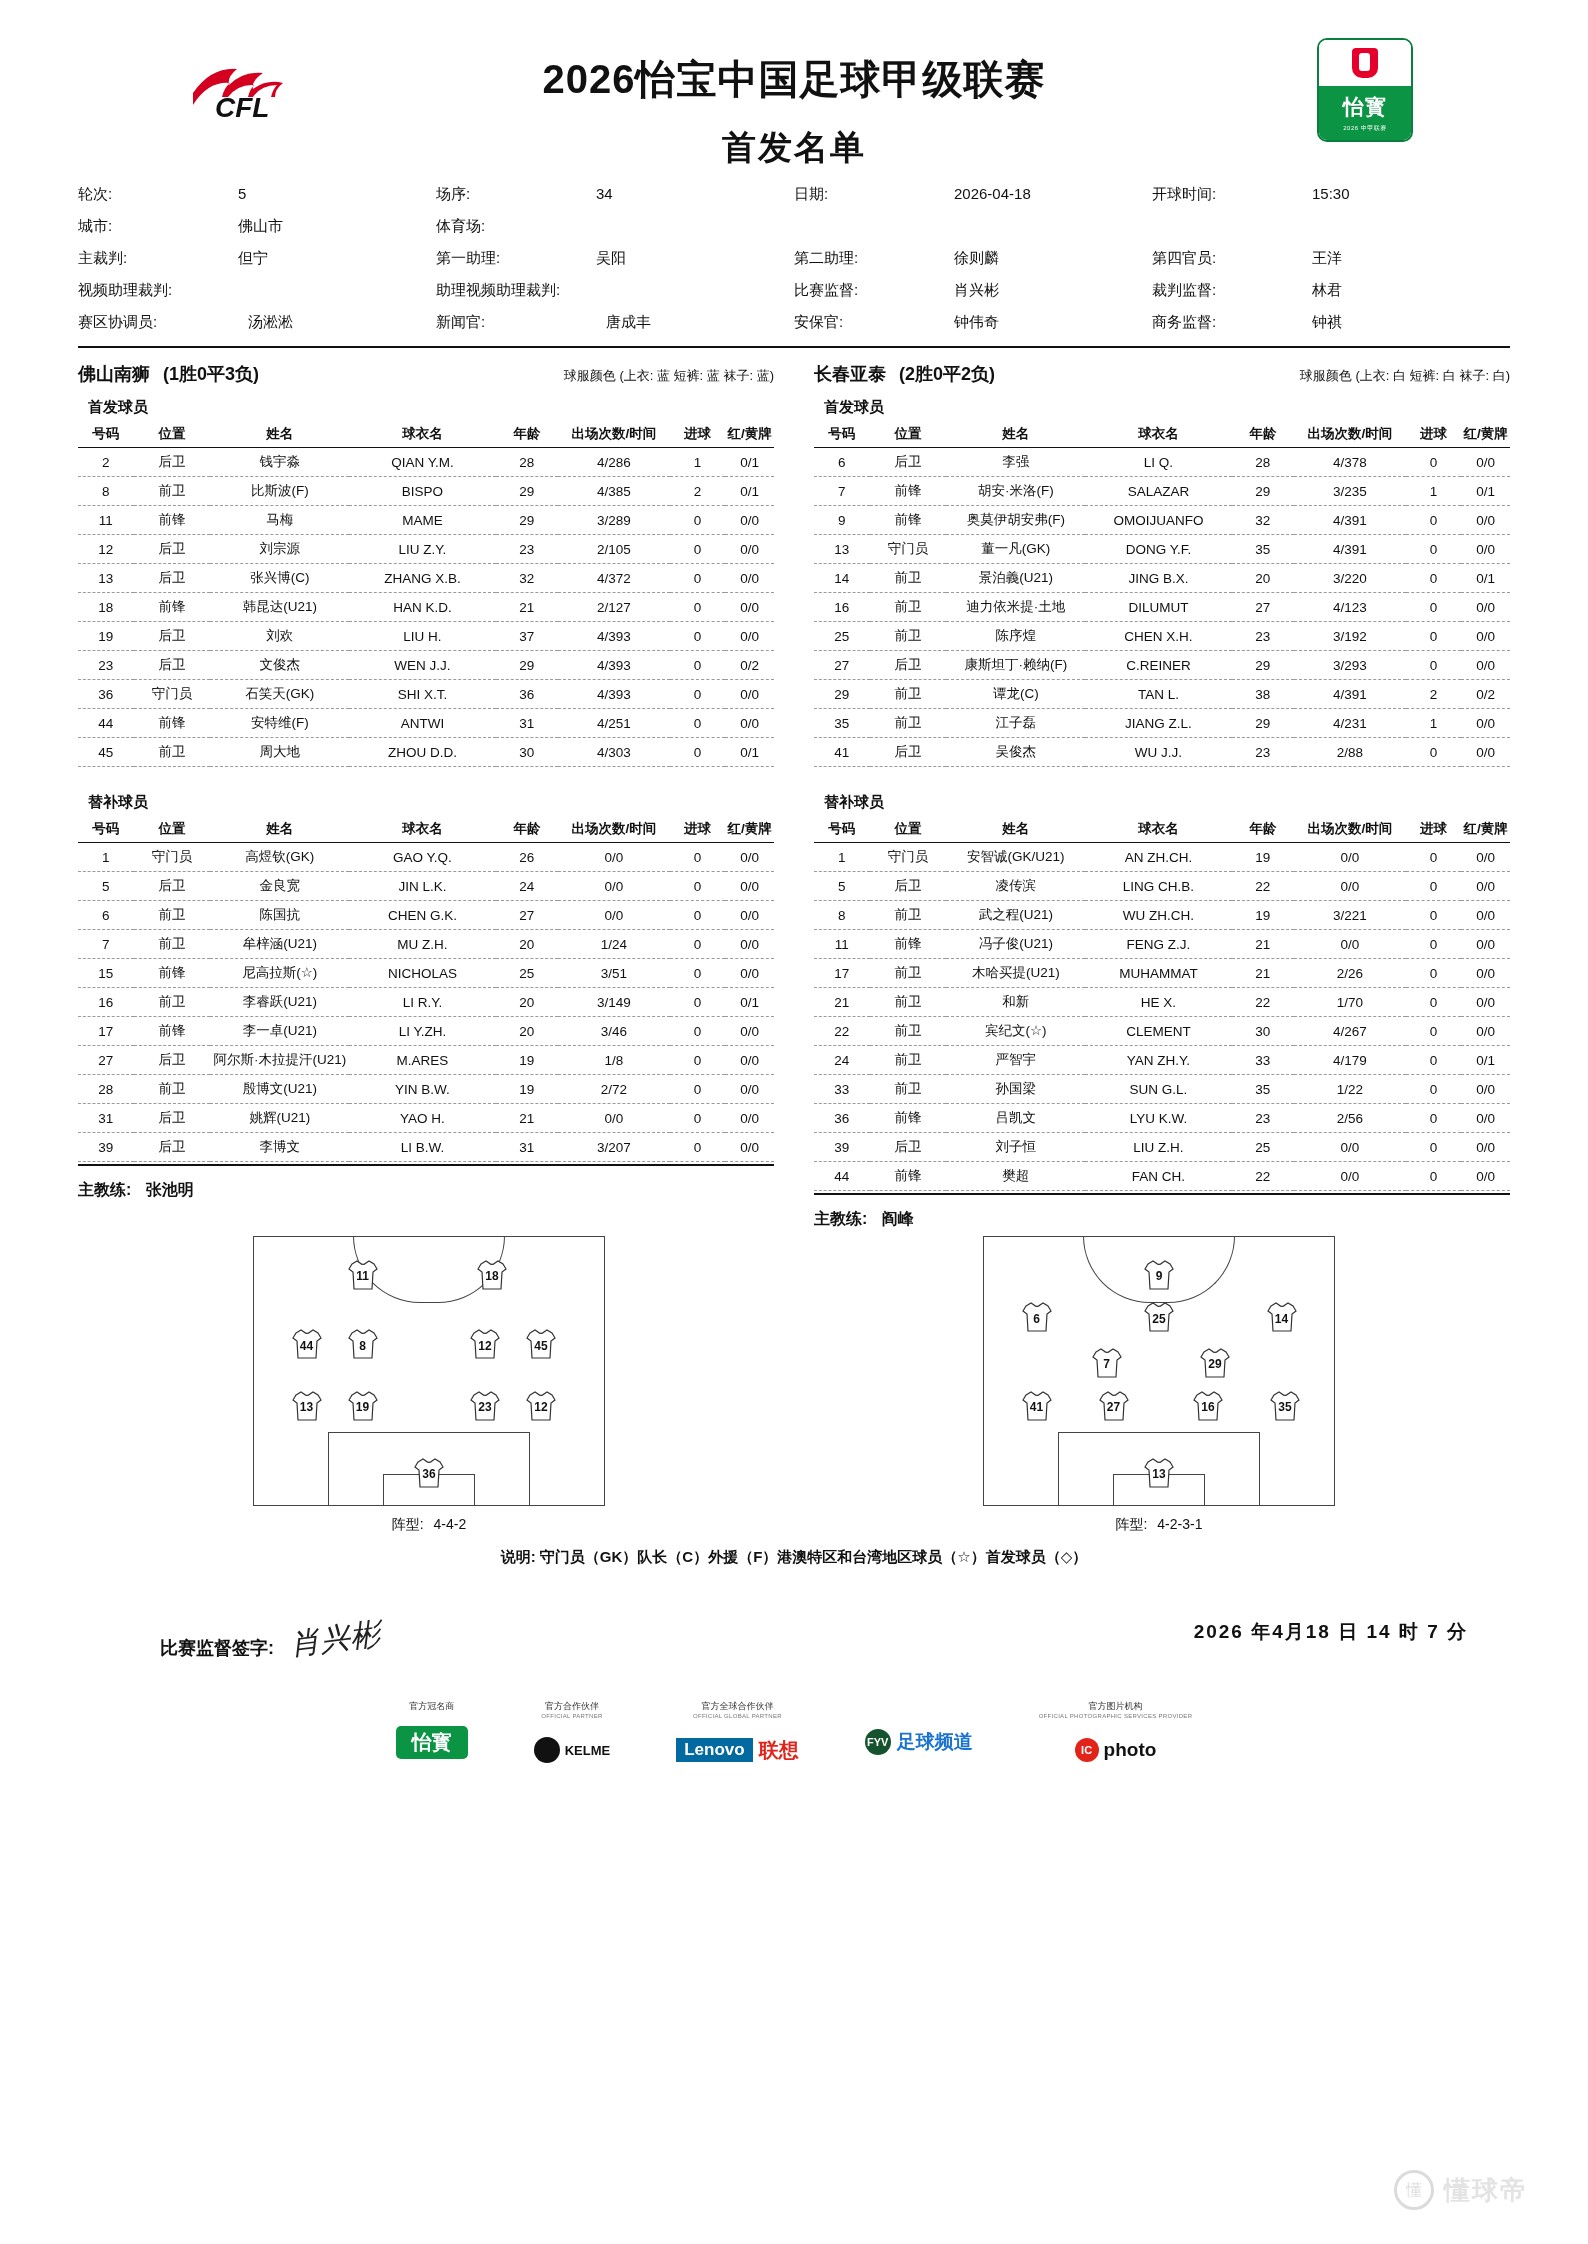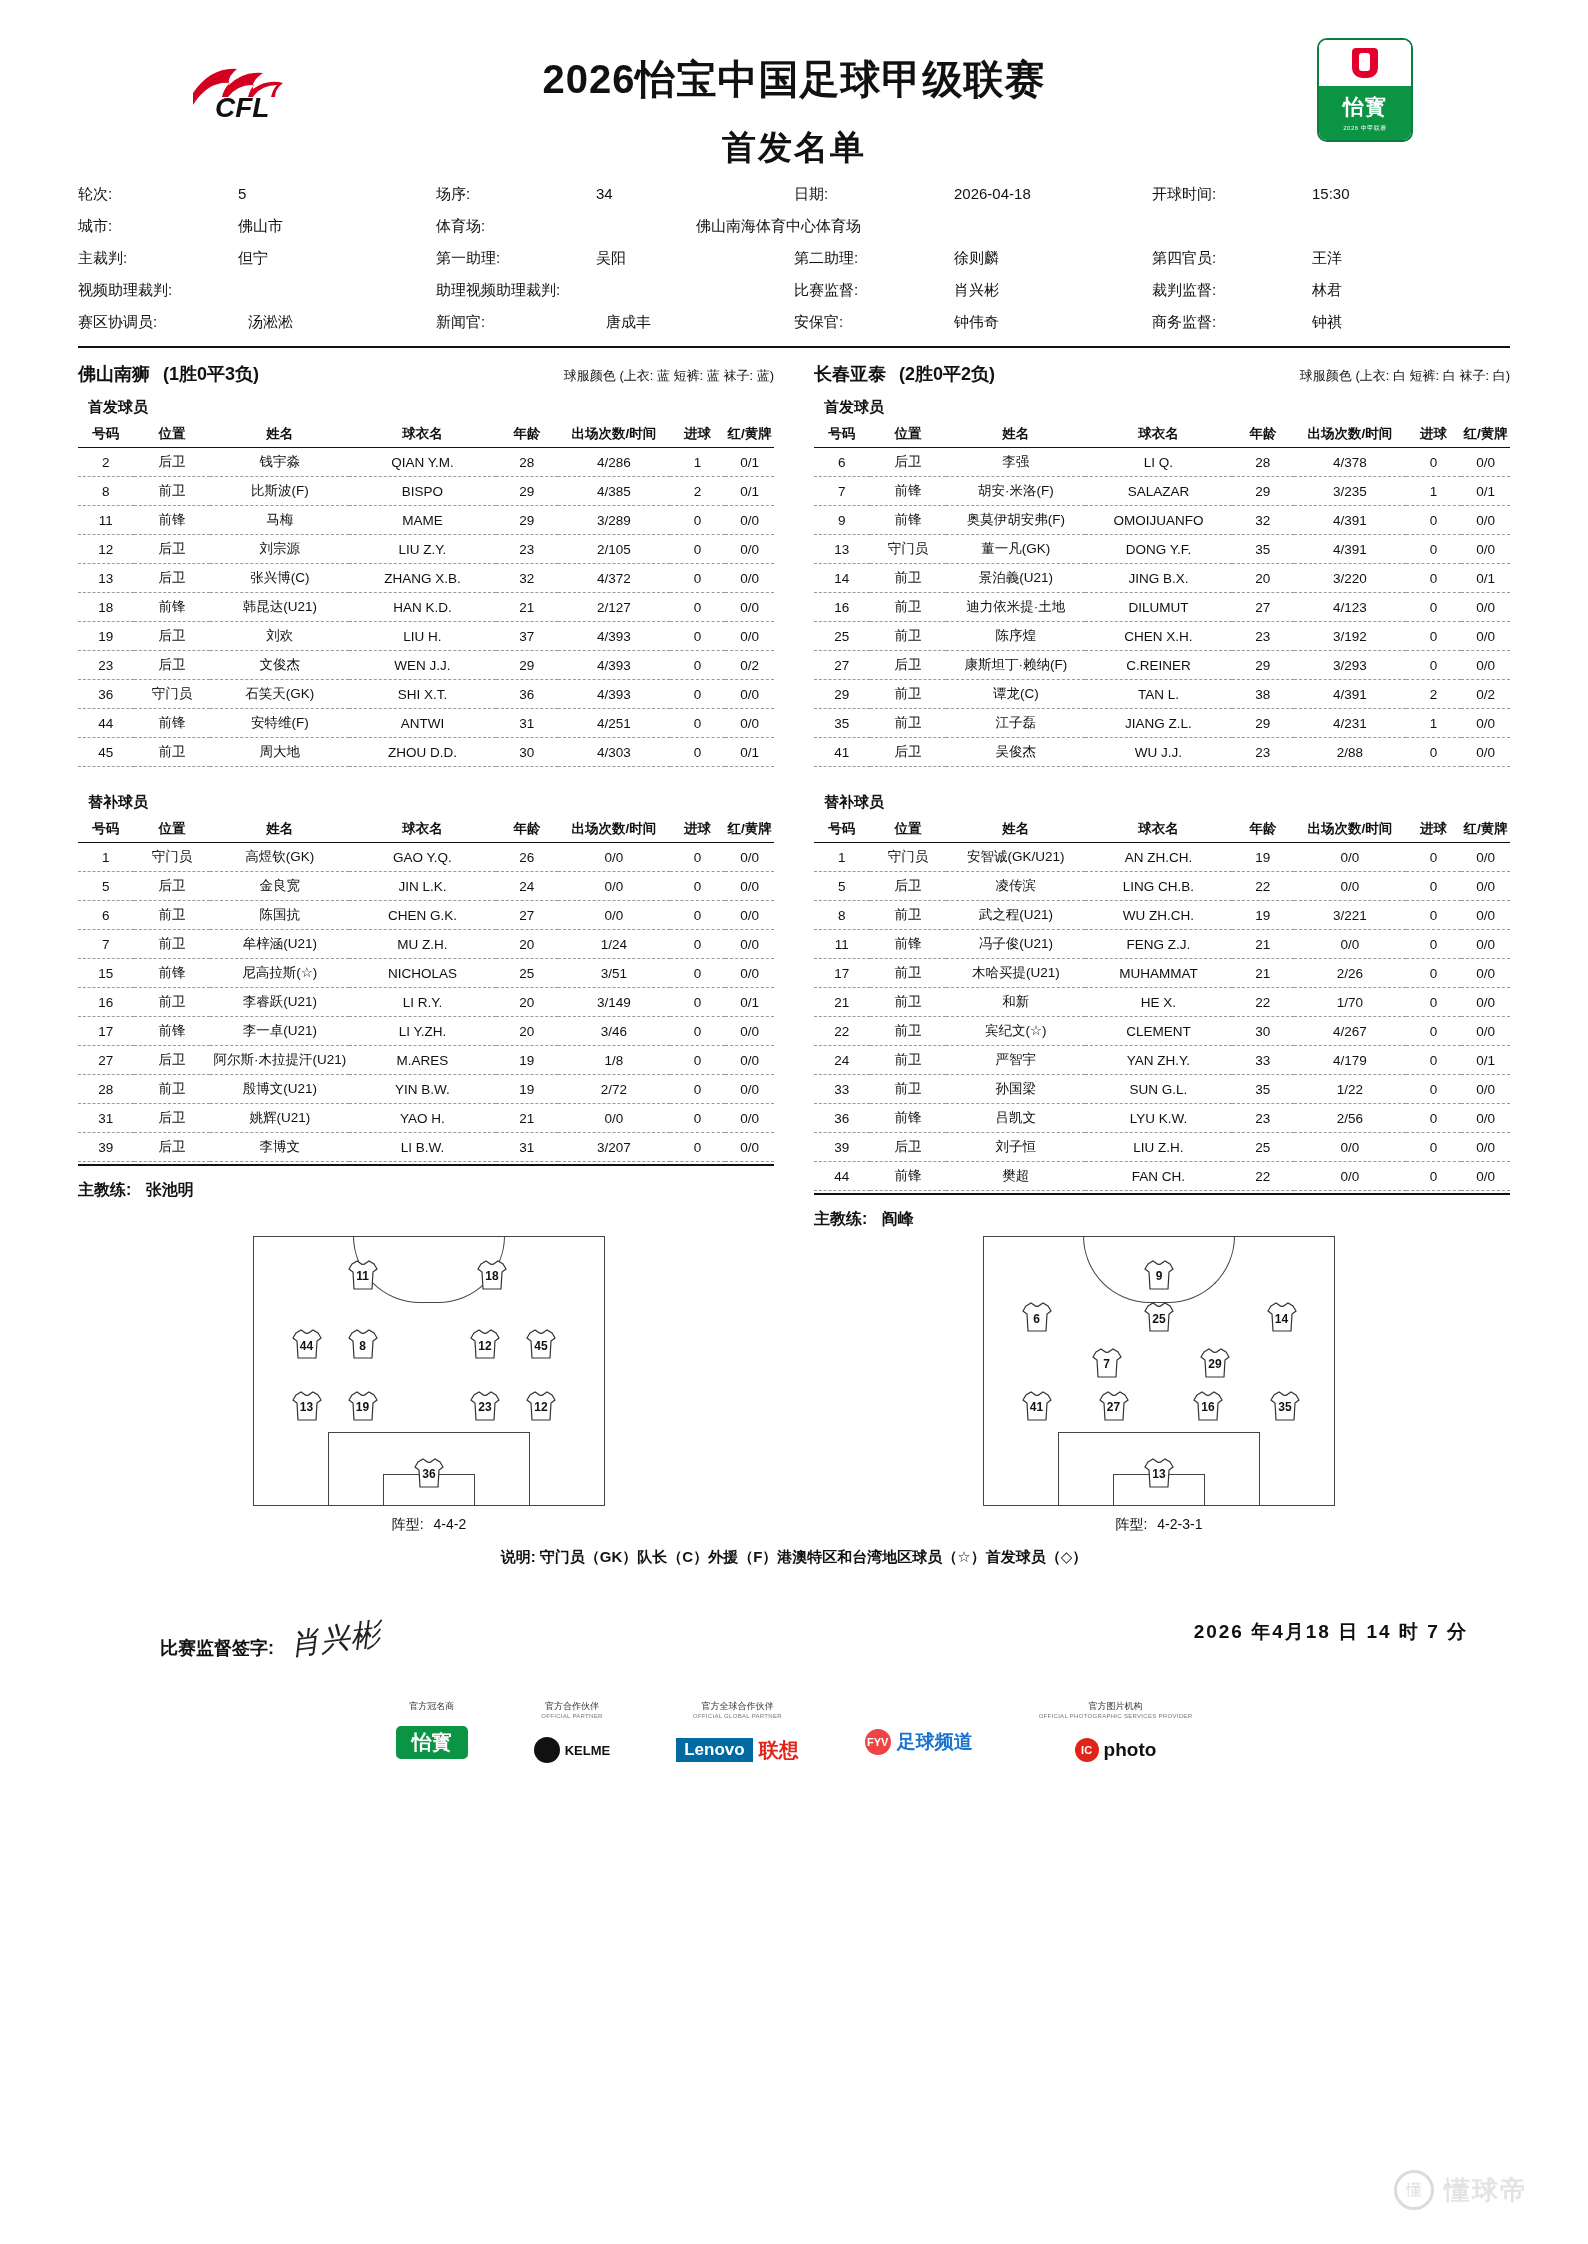--- a/index.html
+++ b/index.html
@@ -113,21 +113,21 @@
   .fcap{font-size:9px;color:#333;text-align:center;line-height:1.35;}
   .fcap .en{font-size:6px;color:#777;letter-spacing:.3px;}
   .flogo{margin-top:12px;height:36px;display:flex;align-items:center;gap:6px;}
   .fl-yibao{background:#0b9444;color:#fff;font-size:20px;font-weight:bold;padding:3px 16px;border-radius:5px;}
   .fl-kelme{display:flex;align-items:center;gap:5px;font-size:13px;font-weight:bold;}
   .fl-kelme .paw{width:26px;height:26px;border-radius:50%;background:#111;}
   .fl-lenovo{display:flex;align-items:center;gap:6px;}
   .fl-lenovo .red{background:#0369a1;color:#fff;font-size:17px;font-weight:bold;padding:2px 8px;font-family:"Liberation Sans",sans-serif;}
   .fl-lenovo .cn{color:#e2231a;font-size:20px;font-weight:bold;}
   .fl-fyv{display:flex;align-items:center;gap:6px;}
-  .fl-fyv .ball{width:26px;height:26px;border-radius:50%;background:#ef4444;color:#fff;font-size:11px;display:flex;align-items:center;justify-content:center;font-weight:bold;}
+  .fl-fyv .ball{width:26px;height:26px;border-radius:50%;background:#14532d;color:#fff;font-size:11px;display:flex;align-items:center;justify-content:center;font-weight:bold;}
   .fl-fyv .cn{color:#1a73d0;font-size:19px;font-weight:bold;}
   .fl-ic{display:flex;align-items:center;gap:5px;}
   .fl-ic .circ{width:24px;height:24px;border-radius:50%;background:#e2231a;color:#fff;font-size:11px;font-weight:bold;display:flex;align-items:center;justify-content:center;}
   .fl-ic .t{font-size:19px;font-weight:bold;color:#111;}
 
   .watermark{
     position:absolute;right:60px;bottom:34px;display:flex;align-items:center;gap:10px;opacity:.35;
   }
   .wm-circ{width:34px;height:34px;border-radius:50%;border:3px solid #9a9a9a;display:flex;align-items:center;justify-content:center;font-size:16px;color:#9a9a9a;}
   .wm-text{font-size:26px;color:#b0b0b0;font-weight:bold;letter-spacing:2px;}
@@ -176,21 +176,20 @@
       <div class="ic">
           <span class="k">开球时间:</span>
           <span class="v">15:30</span>
         </div>
       <div class="ic">
           <span class="k">城市:</span>
           <span class="v">佛山市</span>
         </div>
       <div class="ic" style="grid-column:span 3">
           <span class="k">体育场:</span>
-          <span class="v" style="padding-left:140px">佛山南海体育中心体育场</span>
         </div>
 
       <div class="ic">
           <span class="k">主裁判:</span>
           <span class="v">但宁</span>
         </div>
       <div class="ic">
           <span class="k">第一助理:</span>
           <span class="v">吴阳</span>
         </div>

